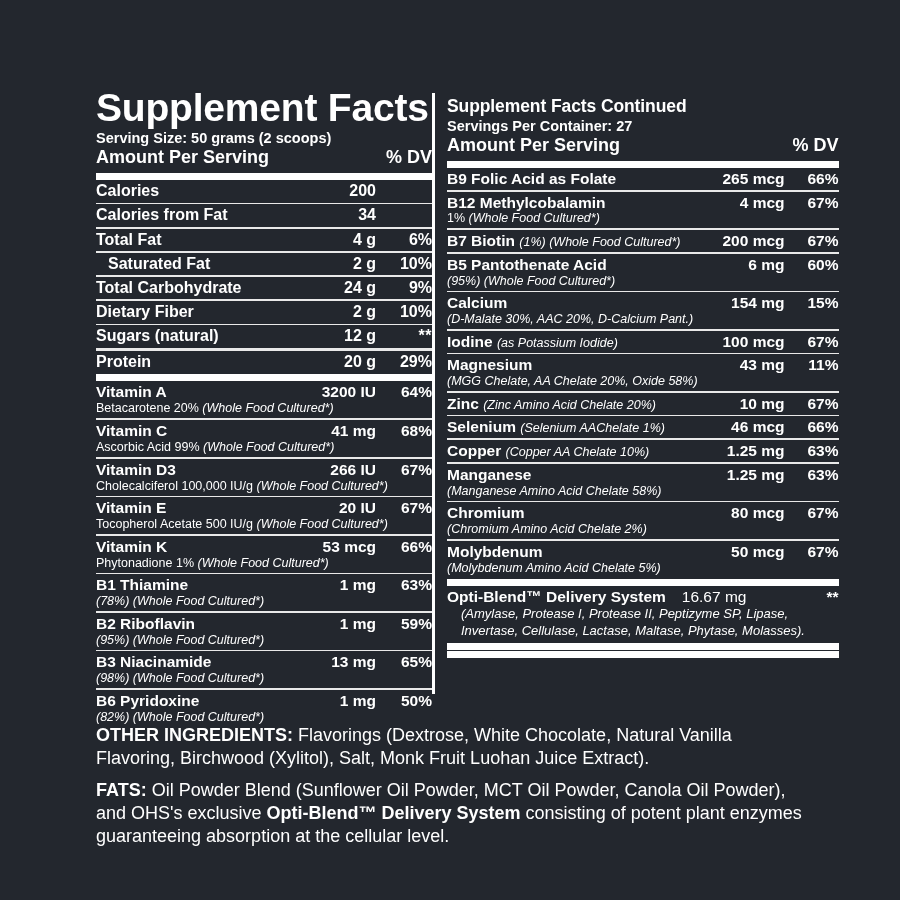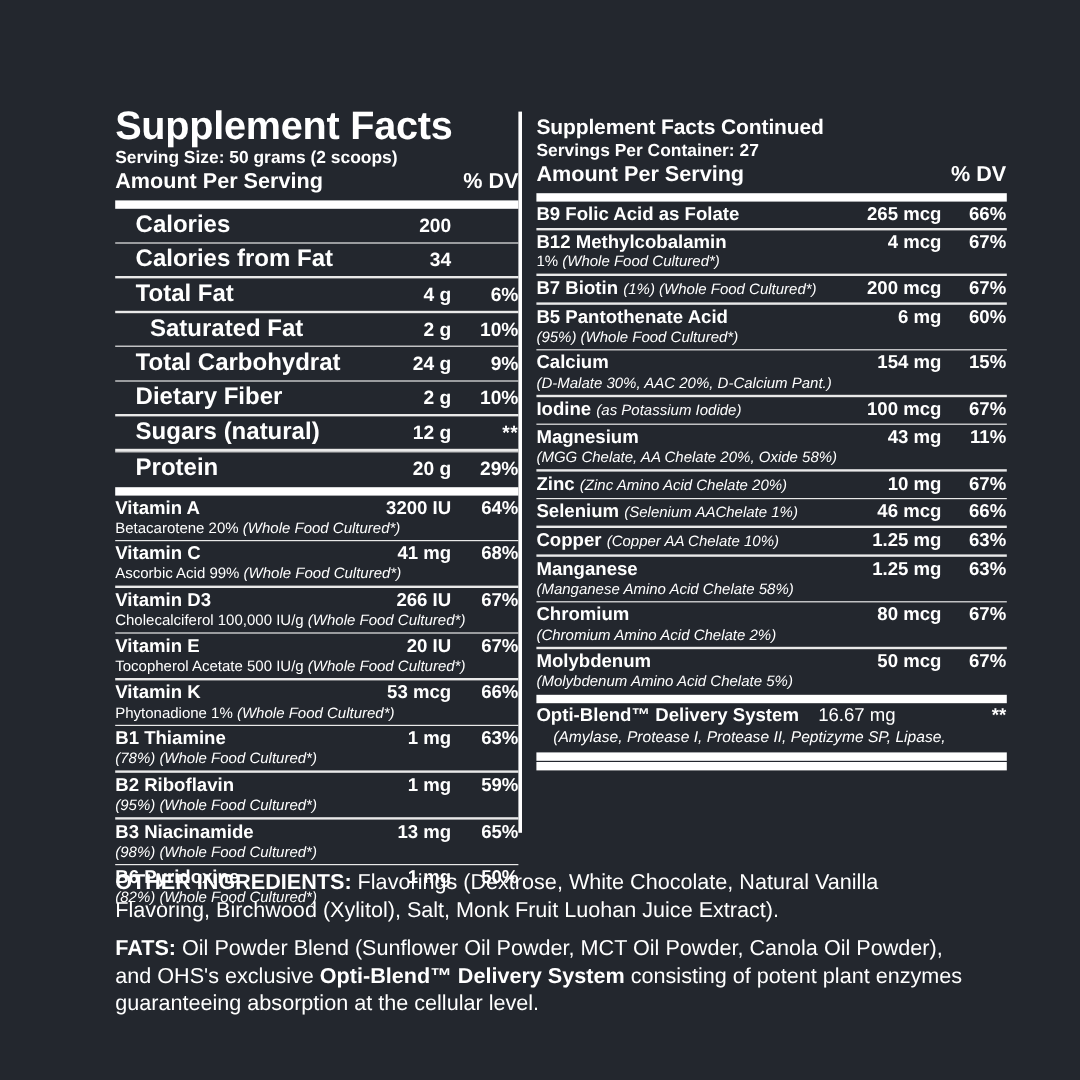--- a/index.html
+++ b/index.html
@@ -42,21 +42,21 @@
     align-self: flex-start;
     height: 601px;
   }
   .col-right {
     flex: 1 1 auto;
     padding-left: 12px;
   }
 
   
   .main-title {
-    font-size: 33px;
+    font-size: 39px;
     font-weight: bold;
     line-height: 1.0;
     letter-spacing: -0.2px;
     white-space: nowrap;
     margin: 0 0 3px 0;
   }
   .cont-title {
     font-size: 17.5px;
     font-weight: bold;
     line-height: 1.12;
@@ -142,21 +142,21 @@
   .col-left .item-amt { width: 92px; }
   .col-left .item-dv  { width: 56px; }
   .col-left .hdr-row .dv { width: 56px; }
 
   
   .col-right .item-amt { width: 104px; }
   .col-right .item-dv  { width: 54px; }
   .col-right .hdr-row .dv { width: 54px; }
 
   
-  .macro .item-name { font-size: 20px; margin-left: 17px; }
+  .macro .item-name { font-size: 16px; }
   .macro .item-amt  { font-size: 16px; }
   .macro .item-dv   { font-size: 16px; }
   .indent .item-name { padding-left: 12px; }
 
   .dash-dv { letter-spacing: 0.5px; }
 
   
   .block {
     padding: 2px 0 3px 0;
   }
@@ -522,20 +522,21 @@
 
       <div class="rule-thick"></div>
 
       <div class="block">
         <div class="block-head">
           <span class="block-title">Opti-Blend™ Delivery System</span>
           <span class="block-amt">16.67 mg</span>
           <span class="block-dv">**</span>
         </div>
         <div class="block-body">(Amylase, Protease I, Protease II, Peptizyme SP, Lipase,</div>
+        <div class="block-body">Invertase, Cellulase, Lactase, Maltase, Phytase, Molasses).</div>
       </div>
 
       <div class="rule-thick"></div>
 
 
       <div class="rule-thick"></div>
 
 
     </div>
   </div>

